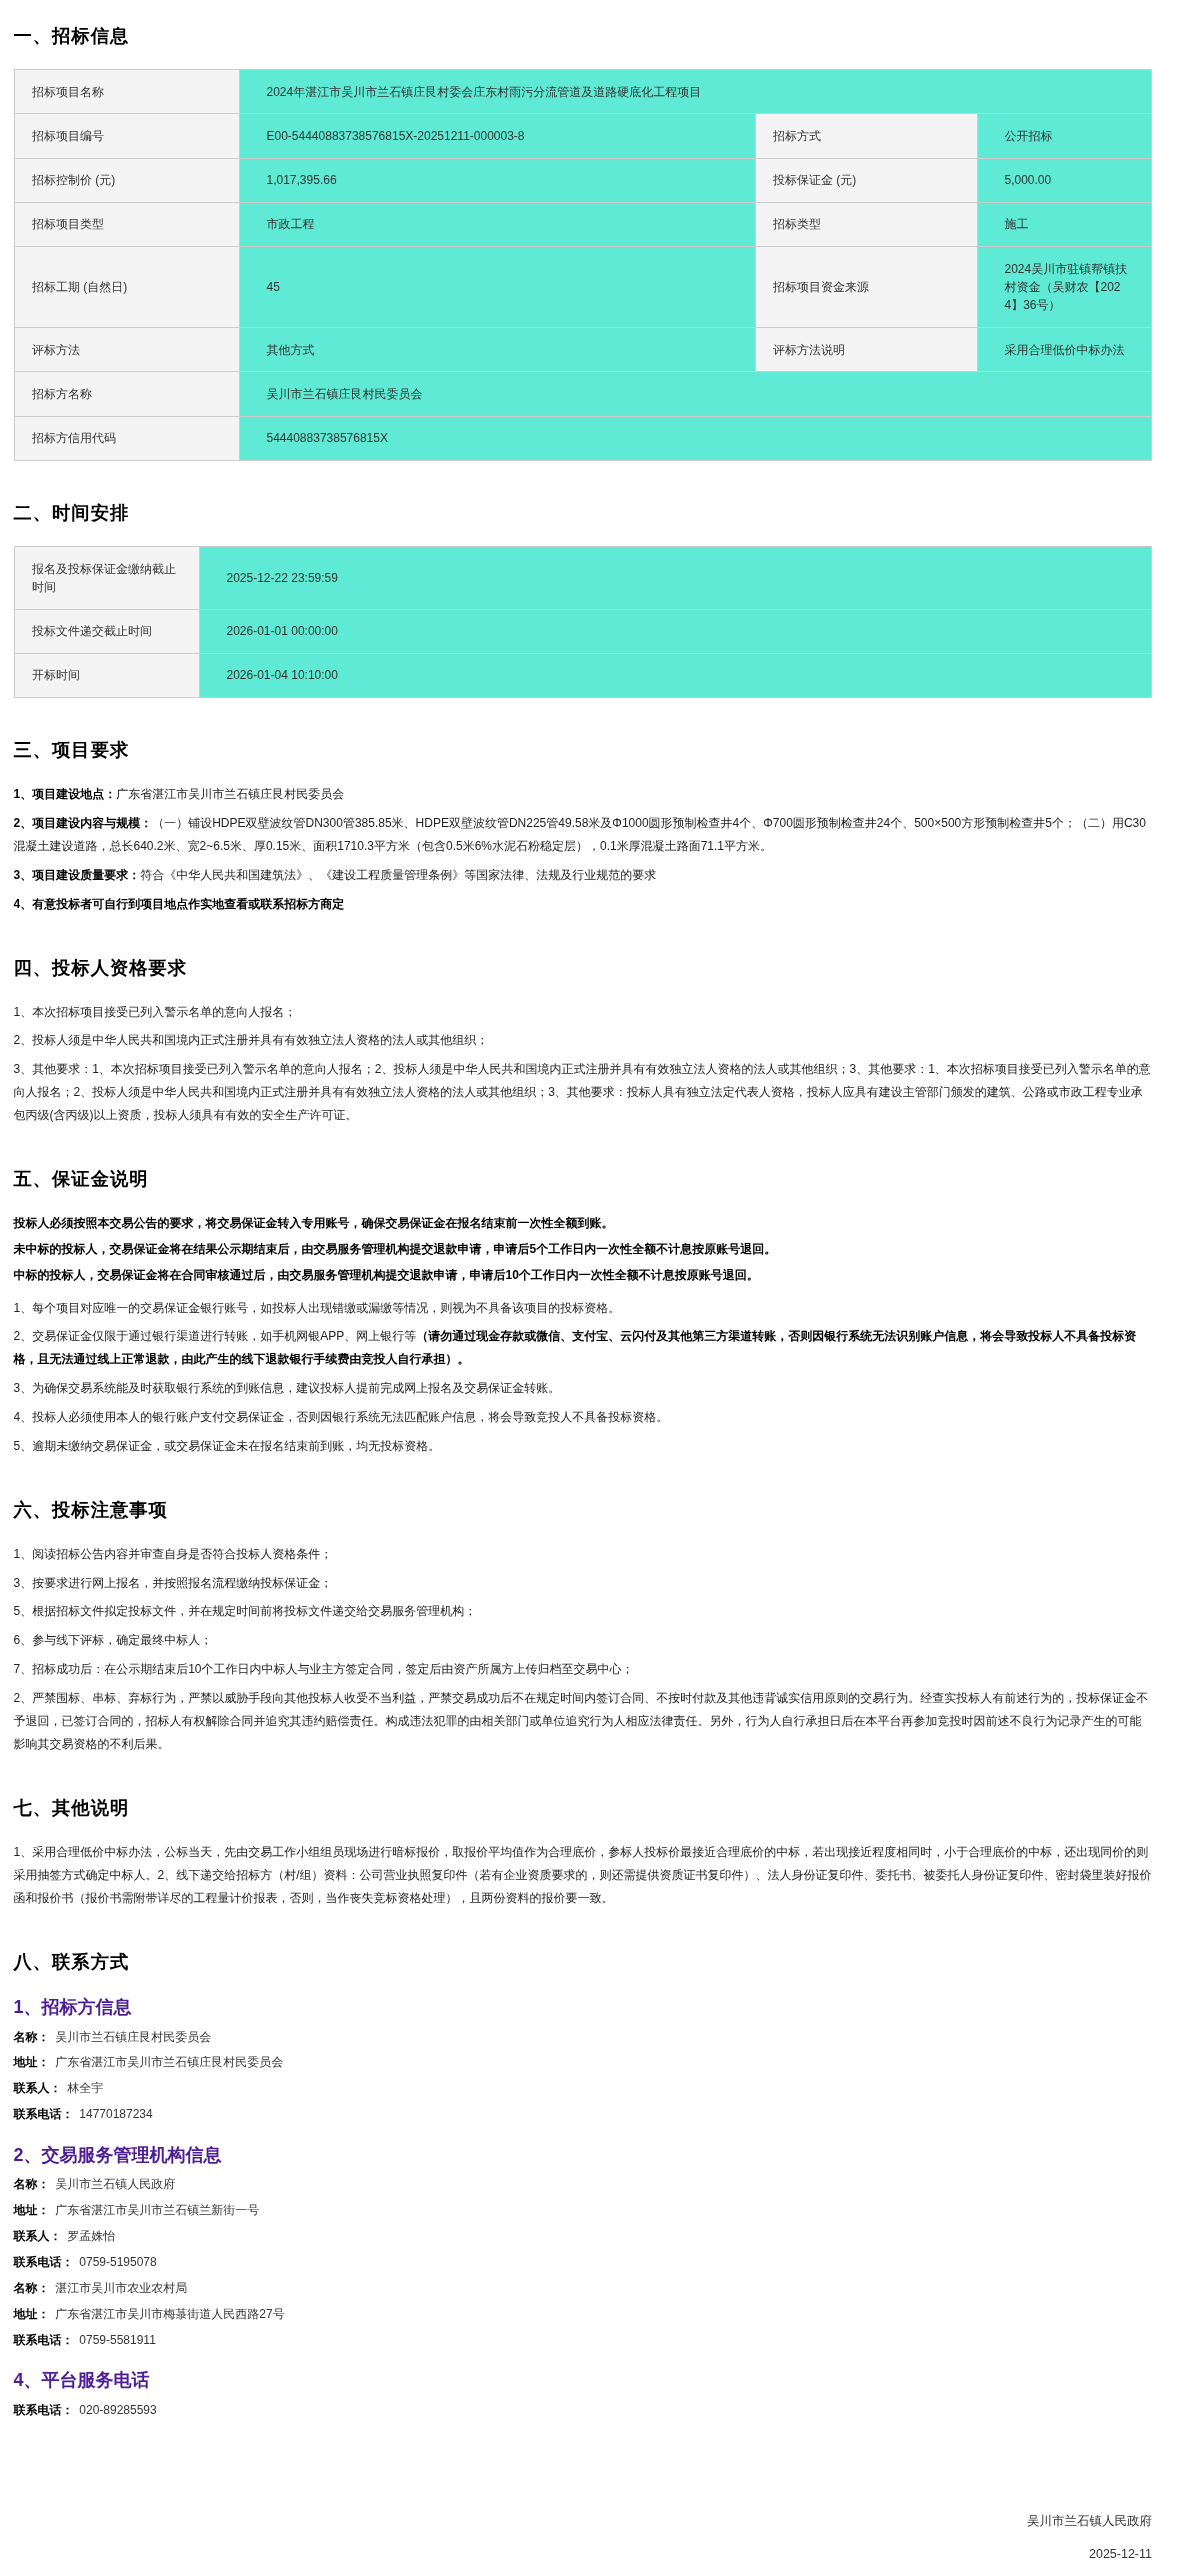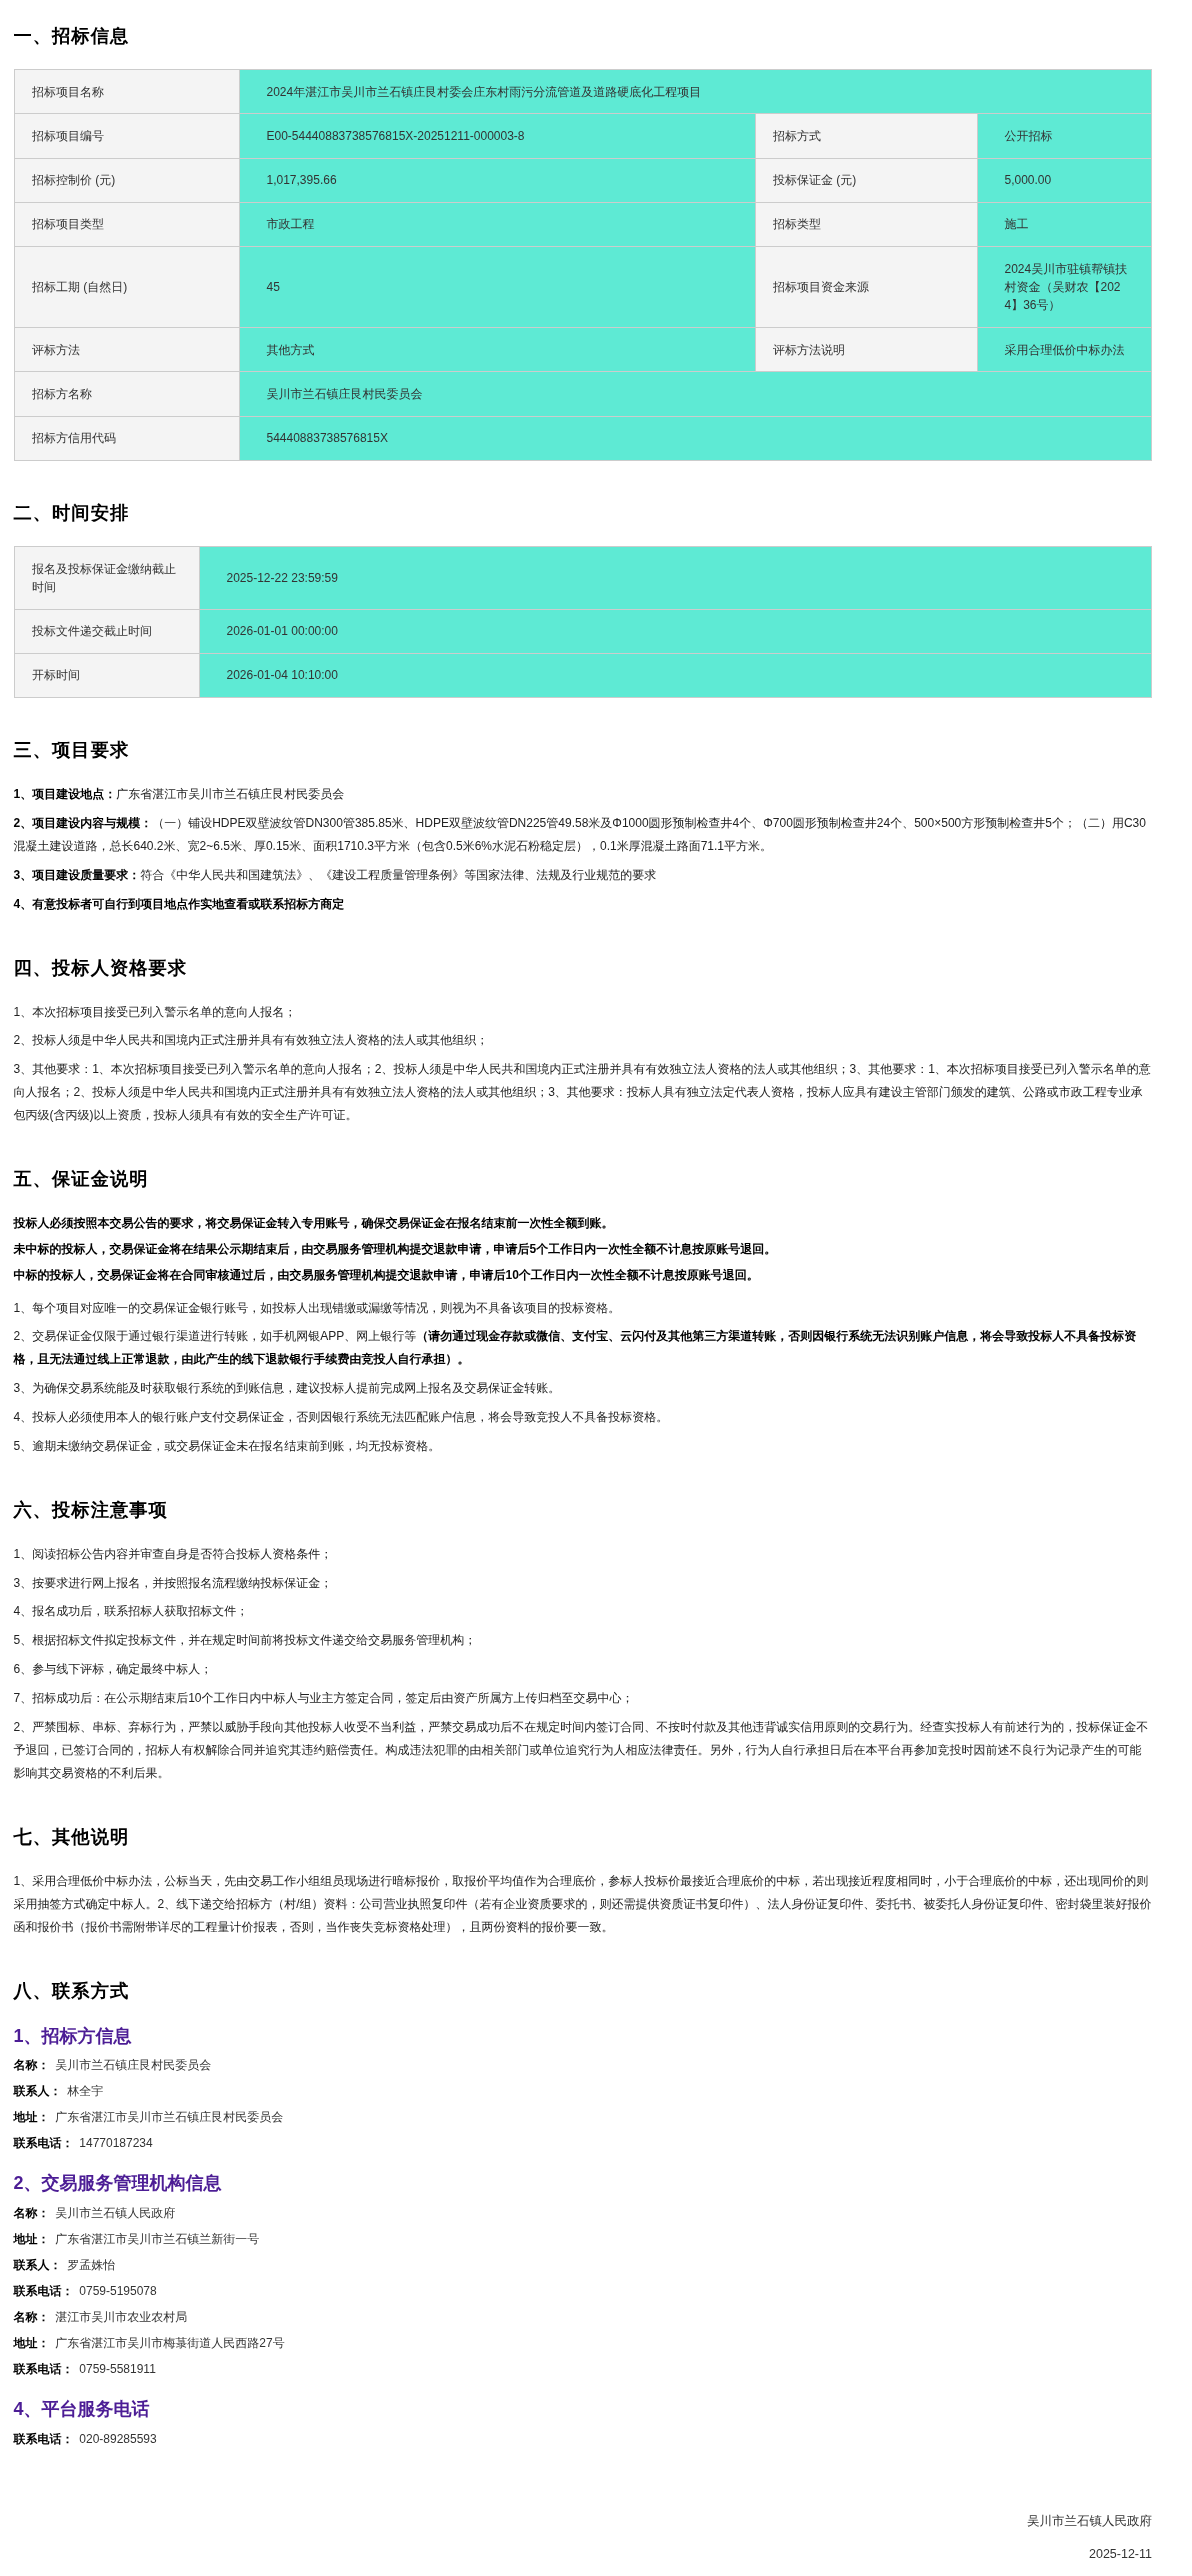--- a/index.html
+++ b/index.html
@@ -157,43 +157,42 @@
         <p><span>5、逾期未缴纳交易保证金，或交易保证金未在报名结束前到账，均无投标资格。</span><span class="b"></span></p>
       </div>
     </div>
   </section>
 
   <section>
     <h2 class="sec-title">六、投标注意事项</h2>
     <div class="sec-body">
       <p>1、阅读招标公告内容并审查自身是否符合投标人资格条件；</p>
       <p>3、按要求进行网上报名，并按照报名流程缴纳投标保证金；</p>
-      <p>4、报名成功后，联系招标人获取招标文件；</p>
       <p>5、根据招标文件拟定投标文件，并在规定时间前将投标文件递交给交易服务管理机构；</p>
       <p>6、参与线下评标，确定最终中标人；</p>
       <p>7、招标成功后：在公示期结束后10个工作日内中标人与业主方签定合同，签定后由资产所属方上传归档至交易中心；</p>
       <p>2、严禁围标、串标、弃标行为，严禁以威胁手段向其他投标人收受不当利益，严禁交易成功后不在规定时间内签订合同、不按时付款及其他违背诚实信用原则的交易行为。经查实投标人有前述行为的，投标保证金不予退回，已签订合同的，招标人有权解除合同并追究其违约赔偿责任。构成违法犯罪的由相关部门或单位追究行为人相应法律责任。另外，行为人自行承担日后在本平台再参加竞投时因前述不良行为记录产生的可能影响其交易资格的不利后果。</p>
     </div>
   </section>
 
   <section>
     <h2 class="sec-title">七、其他说明</h2>
     <div class="sec-body">
       <p>1、采用合理低价中标办法，公标当天，先由交易工作小组组员现场进行暗标报价，取报价平均值作为合理底价，参标人投标价最接近合理底价的中标，若出现接近程度相同时，小于合理底价的中标，还出现同价的则采用抽签方式确定中标人。2、线下递交给招标方（村/组）资料：公司营业执照复印件（若有企业资质要求的，则还需提供资质证书复印件）、法人身份证复印件、委托书、被委托人身份证复印件、密封袋里装好报价函和报价书（报价书需附带详尽的工程量计价报表，否则，当作丧失竞标资格处理），且两份资料的报价要一致。</p>
     </div>
   </section>
 
   <section>
     <h2 class="sec-title">八、联系方式</h2>
 
     <div class="contact-block">
       <h3>1、招标方信息</h3>
       <p><span class="b">名称：</span><span class="fv">吴川市兰石镇庄艮村民委员会</span></p>
+      <p><span class="b">地址：</span><span class="fv">广东省湛江市吴川市兰石镇庄艮村民委员会</span></p>
       <p><span class="b">联系人：</span><span class="fv">林全宇</span></p>
-      <p><span class="b">地址：</span><span class="fv">广东省湛江市吴川市兰石镇庄艮村民委员会</span></p>
       <p><span class="b">联系电话：</span><span class="fv">14770187234</span></p>
     </div>
 
     <div class="contact-block">
       <h3>2、交易服务管理机构信息</h3>
       <p><span class="b">名称：</span><span class="fv">吴川市兰石镇人民政府</span></p>
       <p><span class="b">地址：</span><span class="fv">广东省湛江市吴川市兰石镇兰新街一号</span></p>
       <p><span class="b">联系人：</span><span class="fv">罗孟姝怡</span></p>
       <p><span class="b">联系电话：</span><span class="fv">0759-5195078</span></p>
     </div>

